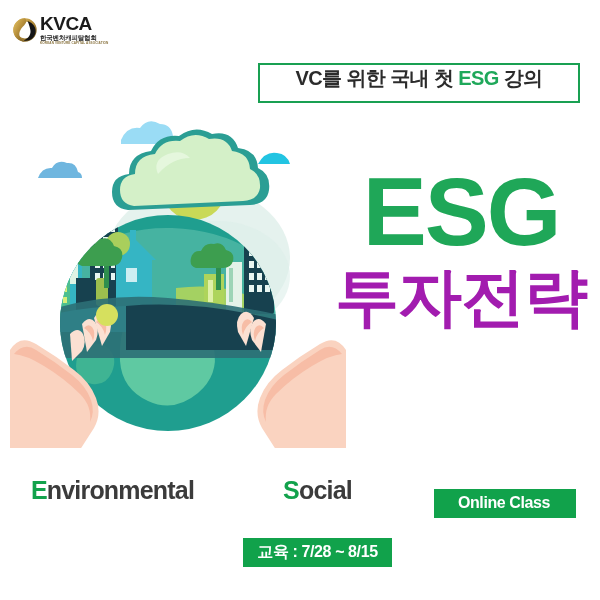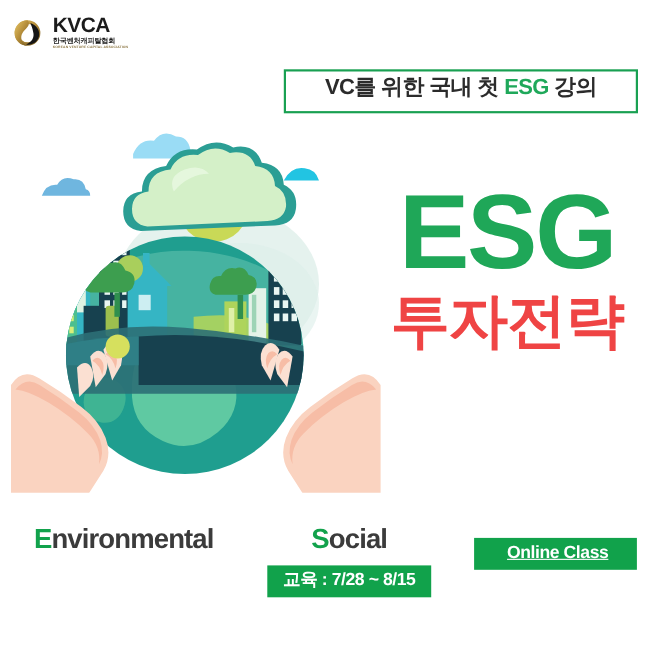--- a/index.html
+++ b/index.html
@@ -20,21 +20,21 @@
     overflow: hidden;
   }
 
   
   .brand {
     position: absolute;
     left: 12px;
     top: 14px;
     display: flex;
     align-items: center;
-    gap: 10px;
+    gap: 2px;
   }
   .brand-mark { width: 26px; height: 26px; display: block; }
   .brand-text { display: flex; flex-direction: column; line-height: 1; }
   .brand-name {
     font-size: 19px;
     font-weight: 700;
     color: #1b1b1b;
     letter-spacing: -0.5px;
   }
   .brand-ko {
@@ -83,23 +83,23 @@
     text-align: center;
   }
   .headline-main {
     font-size: 96px;
     font-weight: 700;
     color: #1fa758;
     letter-spacing: -2px;
     line-height: 0.98;
   }
   .headline-sub1, .headline-sub2 {
-    font-size: 54px;
-    font-weight: 700;
-    color: #ef4444;
+    font-size: 64px;
+    font-weight: 700;
+    color: #a21caf;
     letter-spacing: -1px;
     line-height: 1.08;
   }
   .headline-sub1 { margin-top: 4px; }
 
   
   .illustration {
     position: absolute;
     left: 8px;
     top: 118px;
@@ -111,21 +111,21 @@
   
   .pillars {
     position: absolute;
     left: 0;
     top: 478px;
     width: 548px;
     display: flex;
   }
   .pillar { flex: 1; display: flex; flex-direction: column; align-items: center; }
   .pillar-1 { flex: 0 0 225px; }
-  .pillar-2 { flex: 0 0 185px; }
+  .pillar-2 { flex: 0 0 185px; gap: 24px; }
   .pillar-3 { flex: 0 0 190px; }
 
   .pillar-title {
     font-size: 25px;
     font-weight: 700;
     color: #3b3b3b;
     letter-spacing: -0.8px;
     line-height: 1;
     white-space: nowrap;
   }
@@ -136,21 +136,21 @@
     background: #11a24b;
     color: #ffffff;
     font-size: 16px;
     font-weight: 700;
     letter-spacing: -0.4px;
     padding: 6px 14px 7px;
     line-height: 1;
     white-space: nowrap;
   }
   .badge-1 { padding-left: 17px; padding-right: 17px; }
-  .badge-3 { padding-left: 30px; padding-right: 26px; text-decoration: underline; }
+  .badge-3 { padding-left: 24px; padding-right: 26px; }
 </style>
 </head>
 <body>
 
 <div id="poster">
 
   <div class="brand">
     <svg class="brand-mark" viewBox="0 0 40 40">
       <defs>
         <linearGradient id="gold" x1="0" y1="0" x2="1" y2="1">

